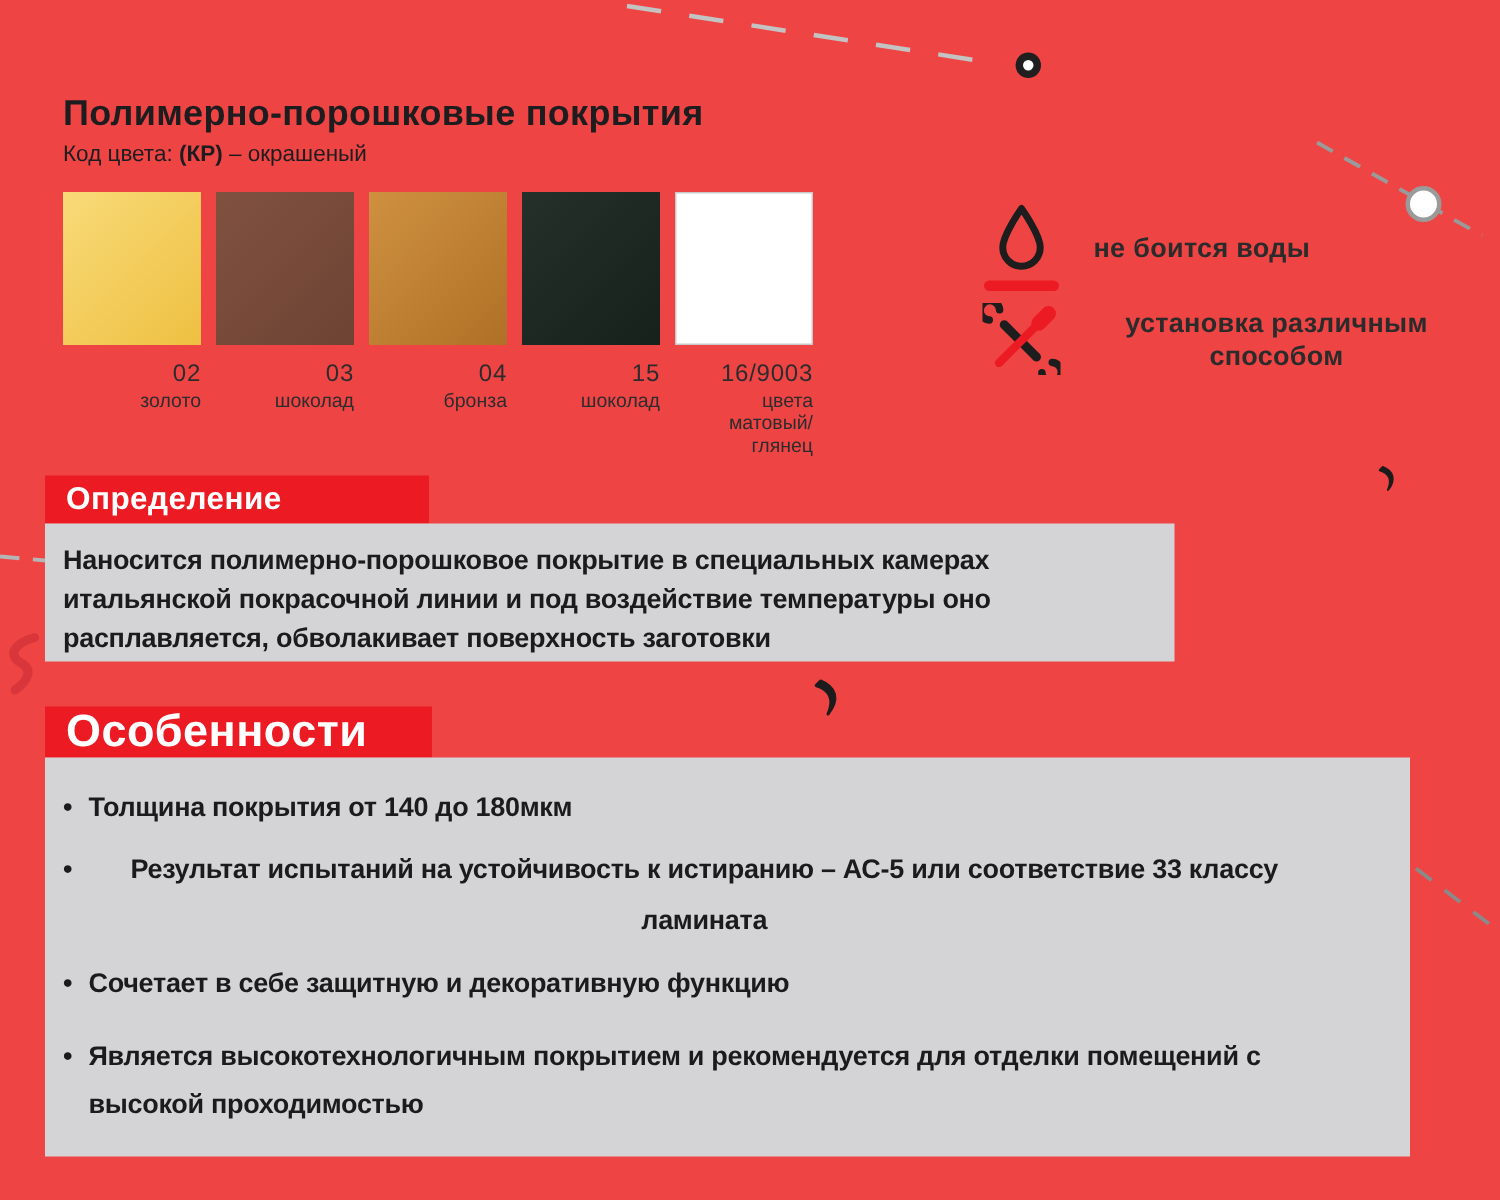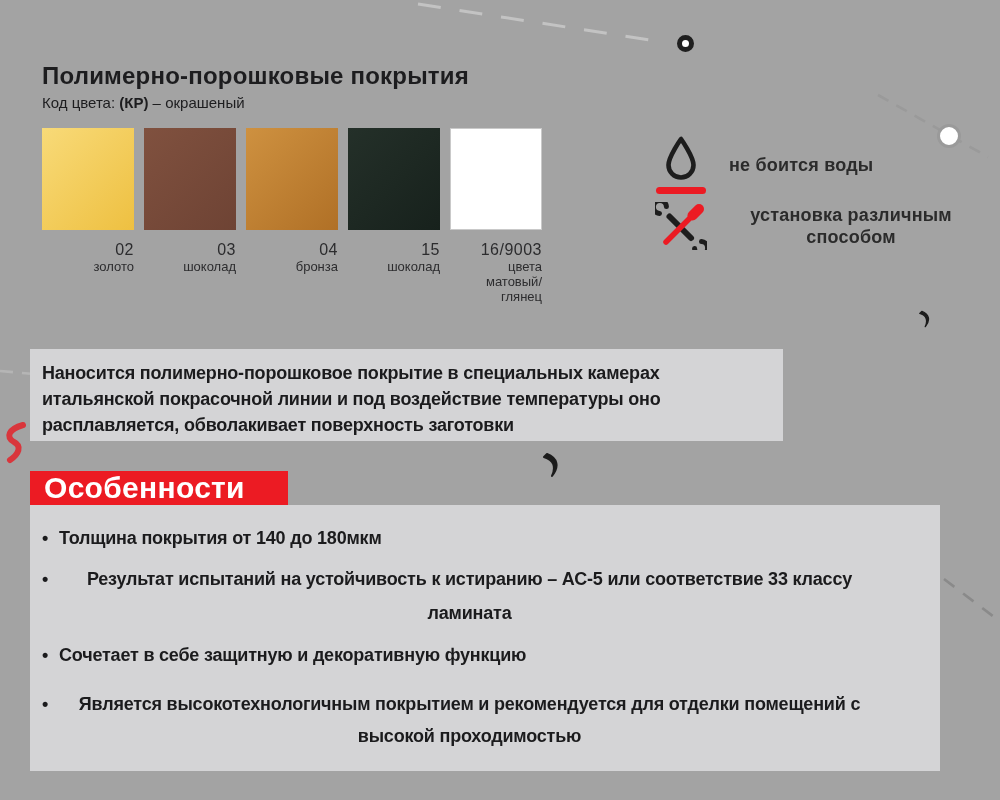--- a/index.html
+++ b/index.html
@@ -1,18 +1,18 @@
 <!DOCTYPE html>
 <html style="--accent-red: #EC1B23; --panel-gray: #D4D4D6; --text-dark: #1B1B1D; --deco-gray: #BDBDBD;"><head>
 <meta charset="utf-8">
 <style>
   html,body{margin:0;padding:0;background:#ffffff;}
   .canvas{
     position:relative; width:1000px; height:800px; overflow:hidden;
-    background:#a3a3a3; font-family:"Liberation Sans", sans-serif;
+    background:#ef4444; font-family:"Liberation Sans", sans-serif;
     color:var(--text-dark,#1b1b1d);
   }
   
   .hdr{position:absolute; left:42px; top:62px;}
   .title{margin:0; font-size:24px; font-weight:bold; color:#1d1d1f; letter-spacing:.2px;}
   .subtitle{margin:4px 0 0 0; font-size:15px; color:#1d1d1f;}
   .subtitle b{font-weight:bold;}
   
   .swatches{position:absolute; left:42px; top:128px; display:flex; gap:10px;}
   .swatch-item{width:92px; text-align:right;}
@@ -43,21 +43,21 @@
   .feat-head{left:30px; top:471px; width:258px; height:34px; font-size:30px;}
   .feat-body{
     left:30px; top:505px; width:910px; height:266px;
     padding:22px 60px 0 12px; font-size:18px; letter-spacing:-.2px;
   }
   .feat-list{list-style:none; margin:0; padding:0;}
   .feat{position:relative; padding-left:17px; line-height:23px;}
   .feat::before{content:"\2022"; position:absolute; left:0; top:0;}
   .feat:nth-child(2){margin-top:12px; line-height:34px;text-align:center;}
   .feat:nth-child(3){margin-top:14px;}
-  .feat:nth-child(4){margin-top:21px; line-height:32px;text-align:center;}
+  .feat:nth-child(4){margin-top:21px; line-height:32px;}
   
   .deco{position:absolute; pointer-events:none;}
   .donut{
     position:absolute; width:7px; height:7px; border:5px solid #1f1f1f;
     border-radius:50%; background:#ffffff;
   }
 </style>
 </head>
 <body>
 
@@ -147,20 +147,21 @@
           <g stroke="#EC1B23" stroke-linecap="round">
             <line x1="44" y1="7" x2="37.5" y2="13.5" stroke-width="10"></line>
             <line x1="37.5" y1="13.5" x2="11" y2="40" stroke-width="5.5"></line>
           </g>
         </svg>
       </span>
       <span class="benefit-label">установка различным способом</span>
     </div>
   </div>
 
+  <div class="sec-head def-head">Определение</div>
   <div class="sec-body def-body">Наносится полимерно-порошковое покрытие в специальных камерах итальянской покрасочной линии и под воздействие температуры оно расплавляется, обволакивает поверхность заготовки</div>
 
   <div class="sec-head feat-head">Особенности</div>
   <div class="sec-body feat-body">
     <ul class="feat-list">
       <li class="feat">Толщина покрытия от 140 до 180мкм</li>
       <li class="feat">Результат испытаний на устойчивость к истиранию – АС-5 или соответствие 33 классу ламината</li>
       <li class="feat">Сочетает в себе защитную и декоративную функцию</li>
       <li class="feat">Является высокотехнологичным покрытием и рекомендуется для отделки помещений с высокой проходимостью</li>
     </ul>

